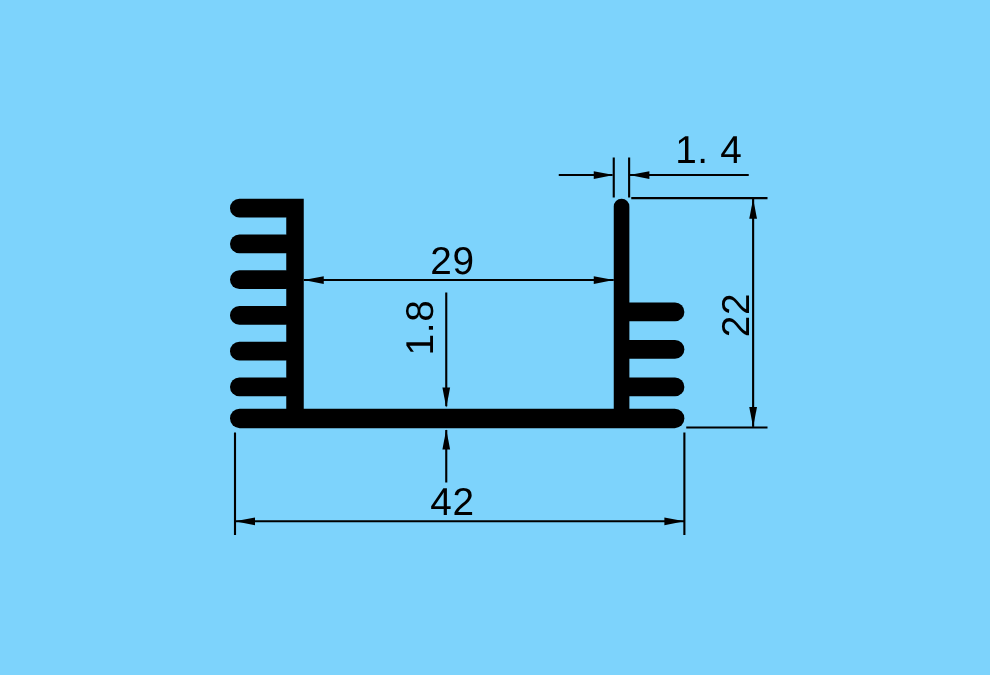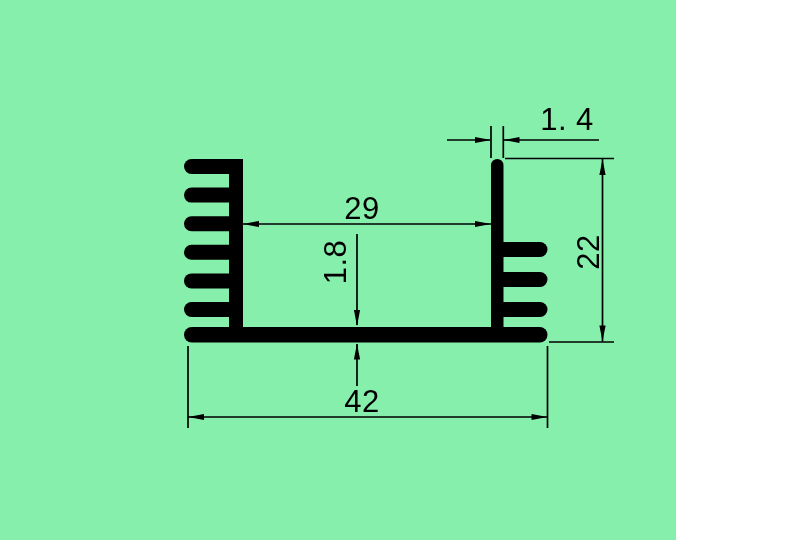--- a/index.html
+++ b/index.html
@@ -2,23 +2,23 @@
 <html><head>
 <meta charset="utf-8">
 <style>
   html, body {
     margin: 0;
     padding: 0;
     background: #ffffff;
   }
   .canvas {
     position: relative;
-    width: 676px;
+    width: 792px;
     height: 540px;
-    background: #86efac;
+    background: #7dd3fc;
     overflow: hidden;
     font-family: "Liberation Sans", "DejaVu Sans", sans-serif;
   }
   svg { display: block; }
   .solid { fill: #000000; stroke: none; }
   .dimline {
     stroke: #000000;
     stroke-width: 1.7;
     fill: none;
     stroke-linecap: butt;

